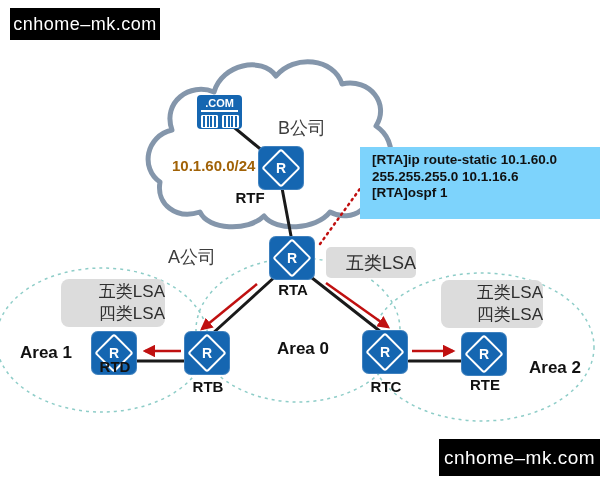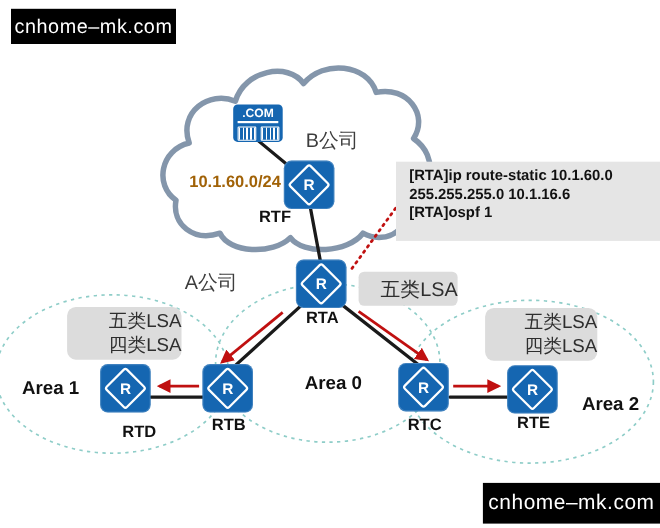--- a/index.html
+++ b/index.html
@@ -29,21 +29,21 @@
     transform:rotate(45deg);display:flex;align-items:center;justify-content:center;
   }
   .router .rg{
     transform:rotate(-45deg);color:#fff;font-weight:bold;font-size:14px;line-height:1;
   }
   .rlabel{
     font-weight:bold;font-size:15px;color:#111;text-align:center;width:54px;
   }
   
   #server{
-    left:212px;top:95px;width:45px;height:34px;background:#1566b1;border-radius:4px;
+    left:197px;top:95px;width:45px;height:34px;background:#1566b1;border-radius:4px;
     display:flex;flex-direction:column;align-items:center;padding-top:2px;box-sizing:border-box;
   }
   #server .comtxt{color:#fff;font-weight:bold;font-size:11px;line-height:12px;}
   #server .sep{width:37px;height:2px;background:#fff;margin:1px 0 3px 0;}
   #server .bars{display:flex;gap:4px;}
   #server .bar{
     width:15px;height:11px;
     background:repeating-linear-gradient(90deg,#fff 0 1.5px,#1566b1 1.5px 3.5px);
     border:1px solid #fff;border-radius:1px;
   }
@@ -54,21 +54,21 @@
   
   .lsabox{
     background:#dcdcdc;border-radius:8px;color:#2e2e2e;text-align:right;
     display:flex;flex-direction:column;justify-content:center;
   }
   #lsa-center{left:326px;top:247px;width:90px;height:31px;font-size:18px;border-radius:5px;}
   #lsa-left{left:61px;top:279px;width:104px;height:48px;font-size:17px;line-height:22px;}
   #lsa-right{left:441px;top:280px;width:102px;height:48px;font-size:17px;line-height:22px;}
   
   #config{
-    left:360px;top:147px;width:240px;height:72px;background:#e5e5e5;
+    left:360px;top:147px;width:240px;height:72px;background:#7dd3fc;
     padding:5px 0 0 12px;box-sizing:border-box;
     font-weight:bold;font-size:13.5px;line-height:16.5px;color:#111;white-space:nowrap;
   }
   #config .red{color:#d61c1c;}
 </style>
 </head>
 <body>
 
 <div class="abs watermark" id="wm-tl">cnhome–mk.com</div>
 
@@ -135,21 +135,21 @@
       <span class="rg">R</span>
     </div>
 </div>
 <div class="abs rlabel" style="left:266px;top:281px;">RTA</div>
 
 <div class="abs router" style="left:91px;top:331px;">
   <div class="diamond">
       <span class="rg">R</span>
     </div>
 </div>
-<div class="abs rlabel" style="left:88px;top:384px;text-align:right;">RTD</div>
+<div class="abs rlabel" style="left:88px;top:358px;">RTD</div>
 
 <div class="abs router" style="left:184px;top:331px;">
   <div class="diamond">
       <span class="rg">R</span>
     </div>
 </div>
 <div class="abs rlabel" style="left:181px;top:378px;">RTB</div>
 
 <div class="abs router" style="left:362px;top:330px;">
   <div class="diamond">

